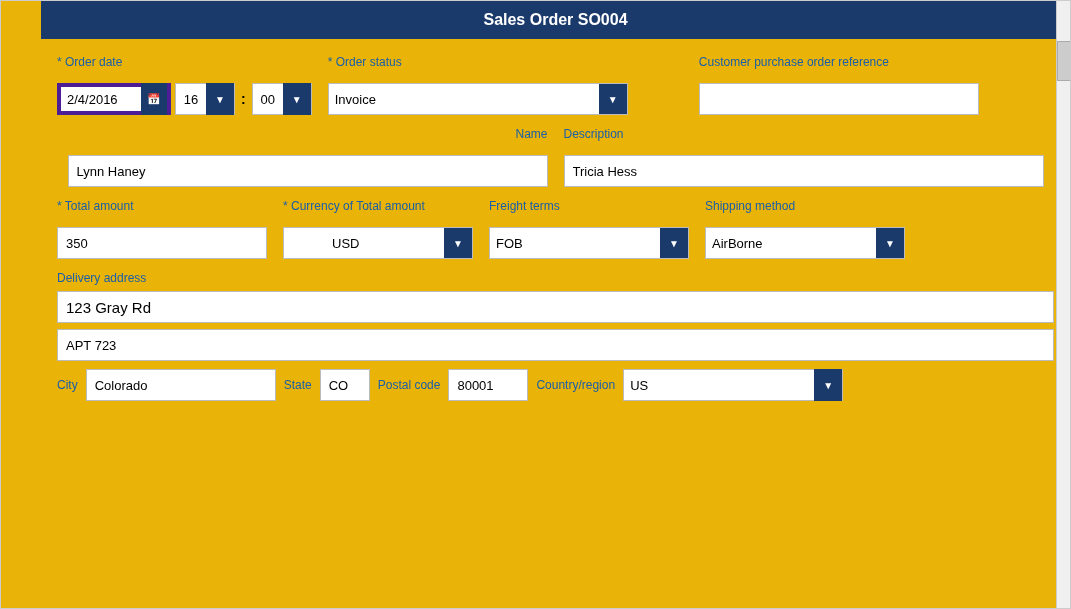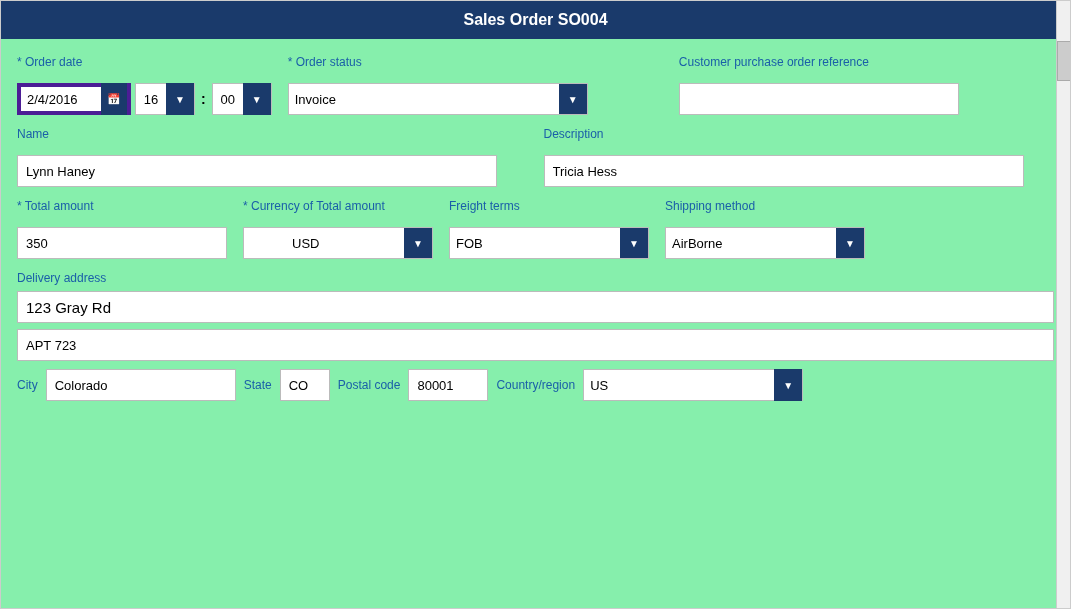--- a/index.html
+++ b/index.html
@@ -8,26 +8,27 @@
       font-size: 13px;
       background: #f0f0f0;
       display: flex;
       justify-content: center;
       align-items: center;
       min-height: 100vh;
     }
     .window {
       width: 1071px;
       height: 609px;
-      background: #86efac;
+      background: #eab308;
       border: 1px solid #ccc;
       display: flex;
       flex-direction: column;
       overflow: hidden;
       position: relative;
+      padding-left: 40px;
     }
     .title-bar {
       background: #1a3a6b;
       color: #fff;
       text-align: center;
       padding: 10px;
       font-size: 16px;
       font-weight: bold;
       flex-shrink: 0;
     }
@@ -242,21 +243,21 @@
         </div>
       </div>
 
       <div class="field-group" style="flex:1;">
         <span class="label">Customer purchase order reference</span>
         <input type="text" style="width: 280px;">
       </div>
     </div>
 
     <div class="row">
-      <div class="field-group" style="flex:1;">
+      <div class="field-group" style="flex:1;align-items:flex-end;">
         <span class="label">Name</span>
         <input type="text" class="full-width-input" style="width: 480px;" value="Lynn Haney">
       </div>
       <div class="field-group" style="flex:1;">
         <span class="label">Description</span>
         <input type="text" class="full-width-input" style="width: 480px;" value="Tricia Hess">
       </div>
     </div>
 
     <div class="row">

